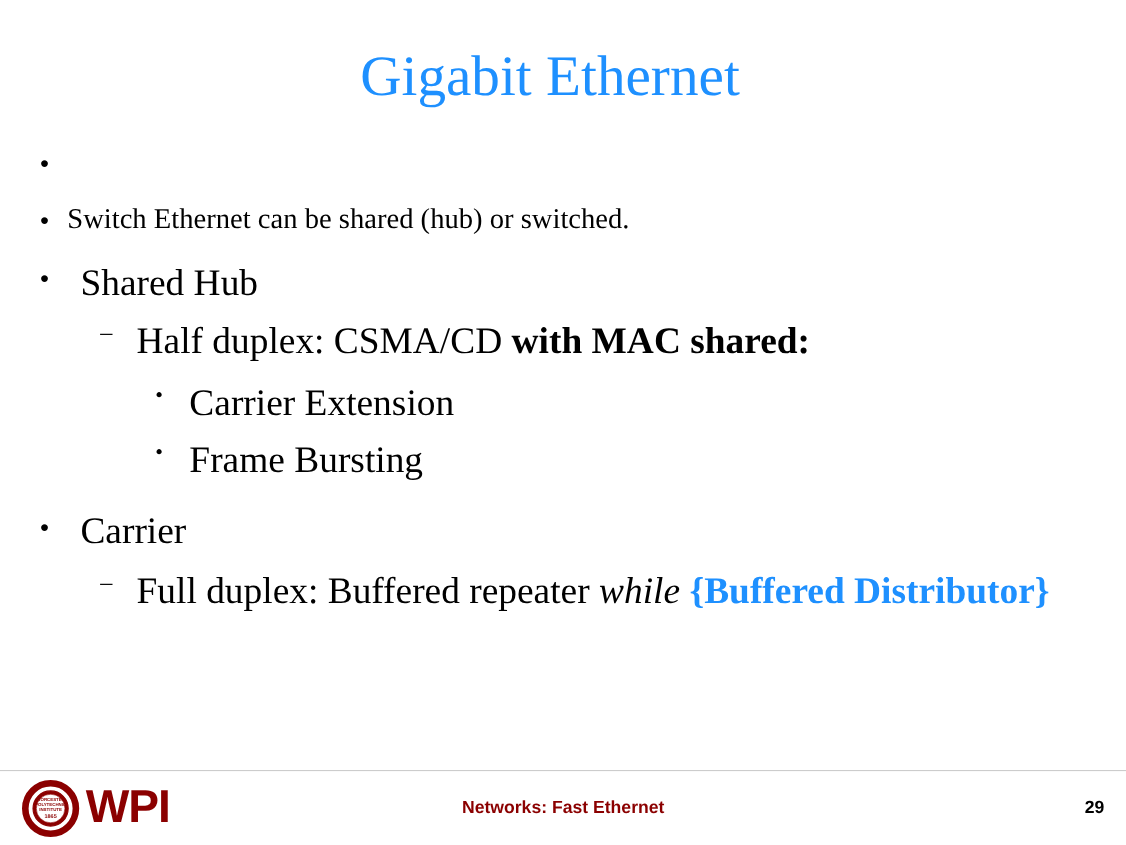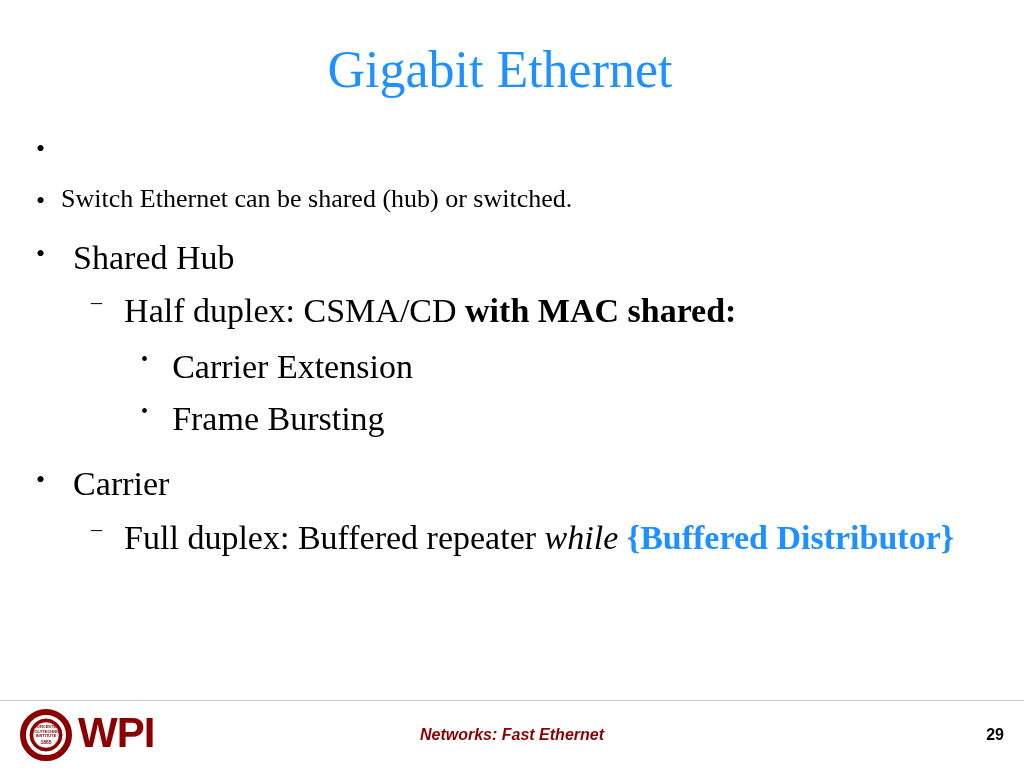--- a/index.html
+++ b/index.html
@@ -159,21 +159,20 @@
       letter-spacing: -1px;
     }
 
     .footer-center {
       flex: 1;
       text-align: center;
       font-size: 16px;
       font-weight: bold;
       color: #8B0000;
       font-family: Arial, sans-serif;
-      font-style: italic;
     }
 
     .footer-page {
       width: 200px;
       text-align: right;
       font-size: 16px;
       font-weight: bold;
       color: #000000;
       font-family: Arial, sans-serif;
     }

